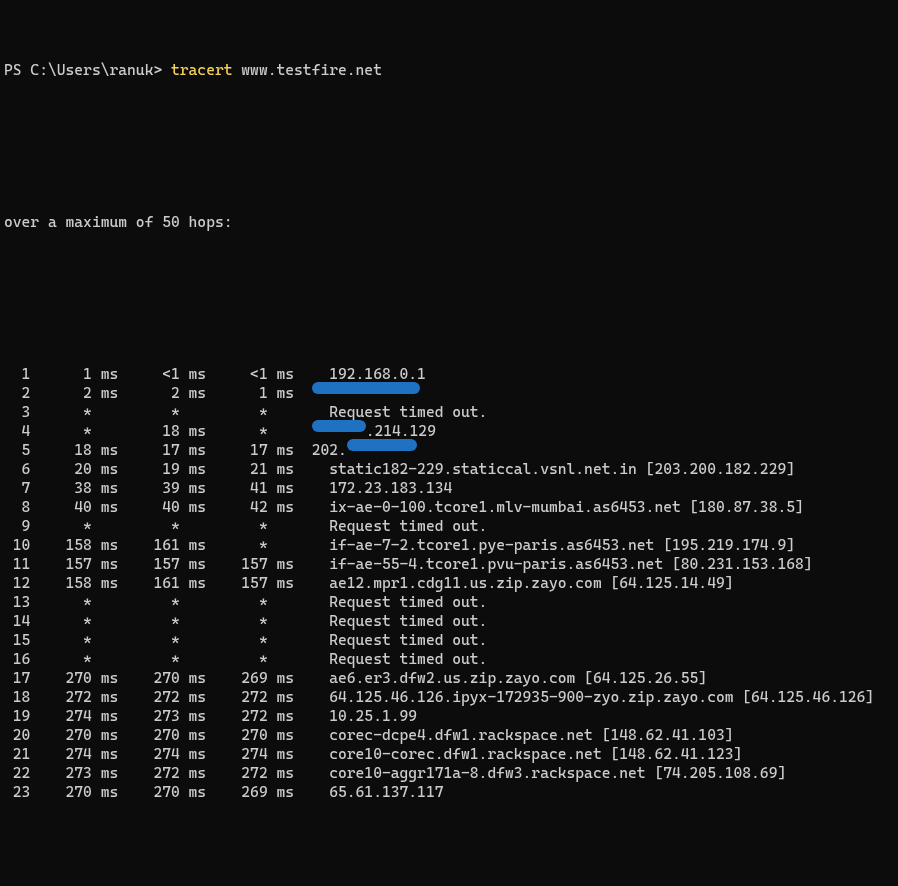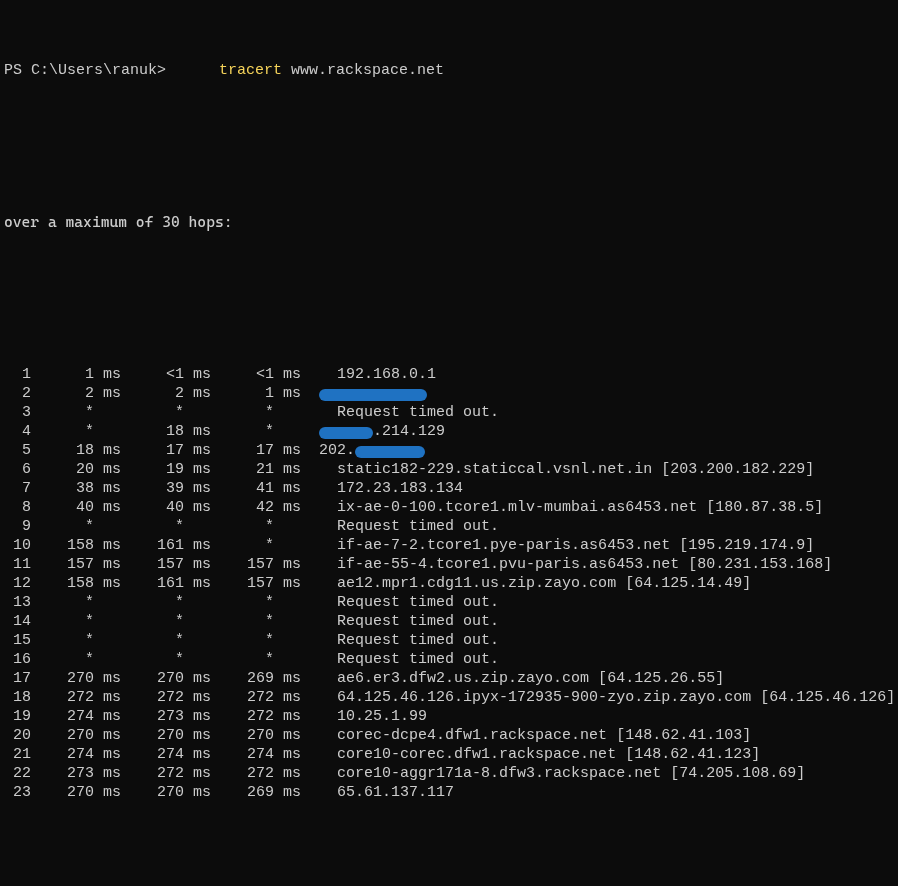--- a/index.html
+++ b/index.html
@@ -9,47 +9,47 @@
     color: #cccccc;
     font-family: "Cascadia Mono", "Consolas", "Courier New", monospace;
     font-size: 15px;
     line-height: 19px;
   }
   .terminal {
     padding: 4px 4px 6px 4px;
     white-space: pre;
   }
   .line { white-space: pre; }
-  .cmd { color: #f5d35a; margin-left: 44px; } 
+  .cmd { color: #f5d35a; } 
   .redact {
     display: inline-block;
     vertical-align: text-bottom;
     background: #1f72c2;
     height: 12px;
     border-radius: 6px;
     position: relative;
     top: -2px;
   }
-  .prompt-line { display: flex; flex-wrap: nowrap; align-items: flex-end; font-family: Liberation Mono, monospace; }
+  .prompt-line { display: flex; flex-wrap: nowrap; align-items: flex-start; }
   .ptxt { white-space: pre; }
 </style>
 </head>
 <body>
 
 <div class="terminal">
 
   <div class="prompt-line">
     <span class="ptxt">PS C:\Users\ranuk&gt; </span>
     <span class="ptxt cmd">tracert</span>
-    <span class="ptxt"> www.rackspace.net</span>
+    <span class="ptxt"> www.testfire.net</span>
   </div>
 
   <div class="line">&nbsp;</div>
 
-  <div class="line">over a maximum of 30 hops:</div>
+  <div class="line">over a maximum of 50 hops:</div>
 
   <div class="line">&nbsp;</div>
 
   <div id="hops"><div class="prompt-line"><span class="ptxt">  1</span><span class="ptxt">      1 ms</span><span class="ptxt">     &lt;1 ms</span><span class="ptxt">     &lt;1 ms</span><span class="ptxt">  </span><span class="ptxt">  192.168.0.1</span></div><div class="prompt-line"><span class="ptxt">  2</span><span class="ptxt">      2 ms</span><span class="ptxt">      2 ms</span><span class="ptxt">      1 ms</span><span class="ptxt">  </span><span class="redact" style="width: 108px;"></span><span class="ptxt"></span></div><div class="prompt-line"><span class="ptxt">  3</span><span class="ptxt">      *   </span><span class="ptxt">      *   </span><span class="ptxt">      *   </span><span class="ptxt">  </span><span class="ptxt">  Request timed out.</span></div><div class="prompt-line"><span class="ptxt">  4</span><span class="ptxt">      *   </span><span class="ptxt">     18 ms</span><span class="ptxt">      *   </span><span class="ptxt">  </span><span class="redact" style="width: 54px;"></span><span class="ptxt">.214.129</span></div><div class="prompt-line"><span class="ptxt">  5</span><span class="ptxt">     18 ms</span><span class="ptxt">     17 ms</span><span class="ptxt">     17 ms</span><span class="ptxt">  </span><span class="ptxt">202.</span><span class="redact" style="width: 70px;"></span><span class="ptxt"></span></div><div class="prompt-line"><span class="ptxt">  6</span><span class="ptxt">     20 ms</span><span class="ptxt">     19 ms</span><span class="ptxt">     21 ms</span><span class="ptxt">  </span><span class="ptxt">  static182-229.staticcal.vsnl.net.in [203.200.182.229]</span></div><div class="prompt-line"><span class="ptxt">  7</span><span class="ptxt">     38 ms</span><span class="ptxt">     39 ms</span><span class="ptxt">     41 ms</span><span class="ptxt">  </span><span class="ptxt">  172.23.183.134</span></div><div class="prompt-line"><span class="ptxt">  8</span><span class="ptxt">     40 ms</span><span class="ptxt">     40 ms</span><span class="ptxt">     42 ms</span><span class="ptxt">  </span><span class="ptxt">  ix-ae-0-100.tcore1.mlv-mumbai.as6453.net [180.87.38.5]</span></div><div class="prompt-line"><span class="ptxt">  9</span><span class="ptxt">      *   </span><span class="ptxt">      *   </span><span class="ptxt">      *   </span><span class="ptxt">  </span><span class="ptxt">  Request timed out.</span></div><div class="prompt-line"><span class="ptxt"> 10</span><span class="ptxt">    158 ms</span><span class="ptxt">    161 ms</span><span class="ptxt">      *   </span><span class="ptxt">  </span><span class="ptxt">  if-ae-7-2.tcore1.pye-paris.as6453.net [195.219.174.9]</span></div><div class="prompt-line"><span class="ptxt"> 11</span><span class="ptxt">    157 ms</span><span class="ptxt">    157 ms</span><span class="ptxt">    157 ms</span><span class="ptxt">  </span><span class="ptxt">  if-ae-55-4.tcore1.pvu-paris.as6453.net [80.231.153.168]</span></div><div class="prompt-line"><span class="ptxt"> 12</span><span class="ptxt">    158 ms</span><span class="ptxt">    161 ms</span><span class="ptxt">    157 ms</span><span class="ptxt">  </span><span class="ptxt">  ae12.mpr1.cdg11.us.zip.zayo.com [64.125.14.49]</span></div><div class="prompt-line"><span class="ptxt"> 13</span><span class="ptxt">      *   </span><span class="ptxt">      *   </span><span class="ptxt">      *   </span><span class="ptxt">  </span><span class="ptxt">  Request timed out.</span></div><div class="prompt-line"><span class="ptxt"> 14</span><span class="ptxt">      *   </span><span class="ptxt">      *   </span><span class="ptxt">      *   </span><span class="ptxt">  </span><span class="ptxt">  Request timed out.</span></div><div class="prompt-line"><span class="ptxt"> 15</span><span class="ptxt">      *   </span><span class="ptxt">      *   </span><span class="ptxt">      *   </span><span class="ptxt">  </span><span class="ptxt">  Request timed out.</span></div><div class="prompt-line"><span class="ptxt"> 16</span><span class="ptxt">      *   </span><span class="ptxt">      *   </span><span class="ptxt">      *   </span><span class="ptxt">  </span><span class="ptxt">  Request timed out.</span></div><div class="prompt-line"><span class="ptxt"> 17</span><span class="ptxt">    270 ms</span><span class="ptxt">    270 ms</span><span class="ptxt">    269 ms</span><span class="ptxt">  </span><span class="ptxt">  ae6.er3.dfw2.us.zip.zayo.com [64.125.26.55]</span></div><div class="prompt-line"><span class="ptxt"> 18</span><span class="ptxt">    272 ms</span><span class="ptxt">    272 ms</span><span class="ptxt">    272 ms</span><span class="ptxt">  </span><span class="ptxt">  64.125.46.126.ipyx-172935-900-zyo.zip.zayo.com [64.125.46.126]</span></div><div class="prompt-line"><span class="ptxt"> 19</span><span class="ptxt">    274 ms</span><span class="ptxt">    273 ms</span><span class="ptxt">    272 ms</span><span class="ptxt">  </span><span class="ptxt">  10.25.1.99</span></div><div class="prompt-line"><span class="ptxt"> 20</span><span class="ptxt">    270 ms</span><span class="ptxt">    270 ms</span><span class="ptxt">    270 ms</span><span class="ptxt">  </span><span class="ptxt">  corec-dcpe4.dfw1.rackspace.net [148.62.41.103]</span></div><div class="prompt-line"><span class="ptxt"> 21</span><span class="ptxt">    274 ms</span><span class="ptxt">    274 ms</span><span class="ptxt">    274 ms</span><span class="ptxt">  </span><span class="ptxt">  core10-corec.dfw1.rackspace.net [148.62.41.123]</span></div><div class="prompt-line"><span class="ptxt"> 22</span><span class="ptxt">    273 ms</span><span class="ptxt">    272 ms</span><span class="ptxt">    272 ms</span><span class="ptxt">  </span><span class="ptxt">  core10-aggr171a-8.dfw3.rackspace.net [74.205.108.69]</span></div><div class="prompt-line"><span class="ptxt"> 23</span><span class="ptxt">    270 ms</span><span class="ptxt">    270 ms</span><span class="ptxt">    269 ms</span><span class="ptxt">  </span><span class="ptxt">  65.61.137.117</span></div></div>
 
   
 
   
 
   

